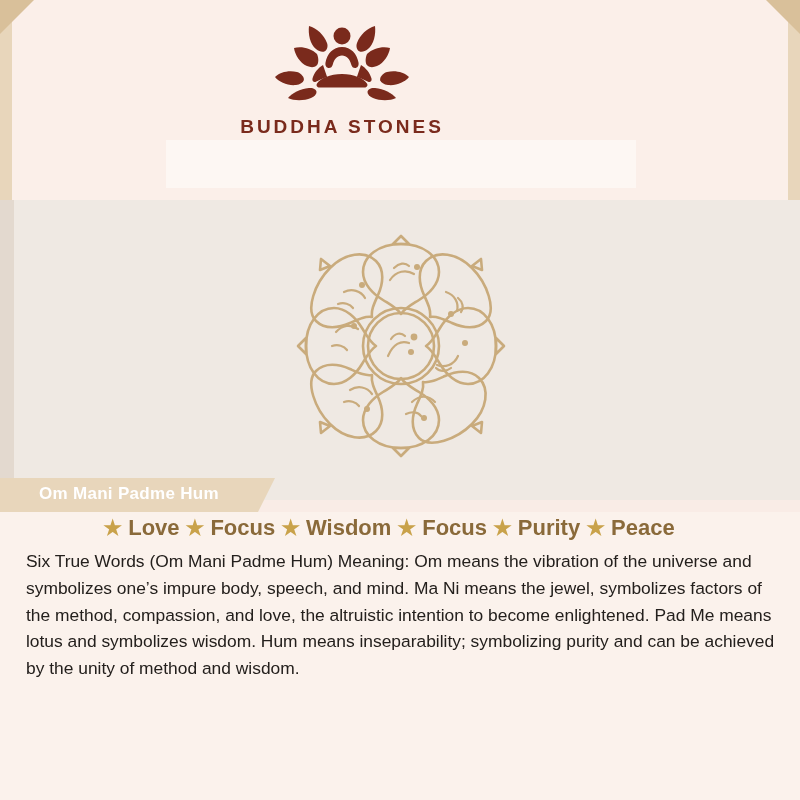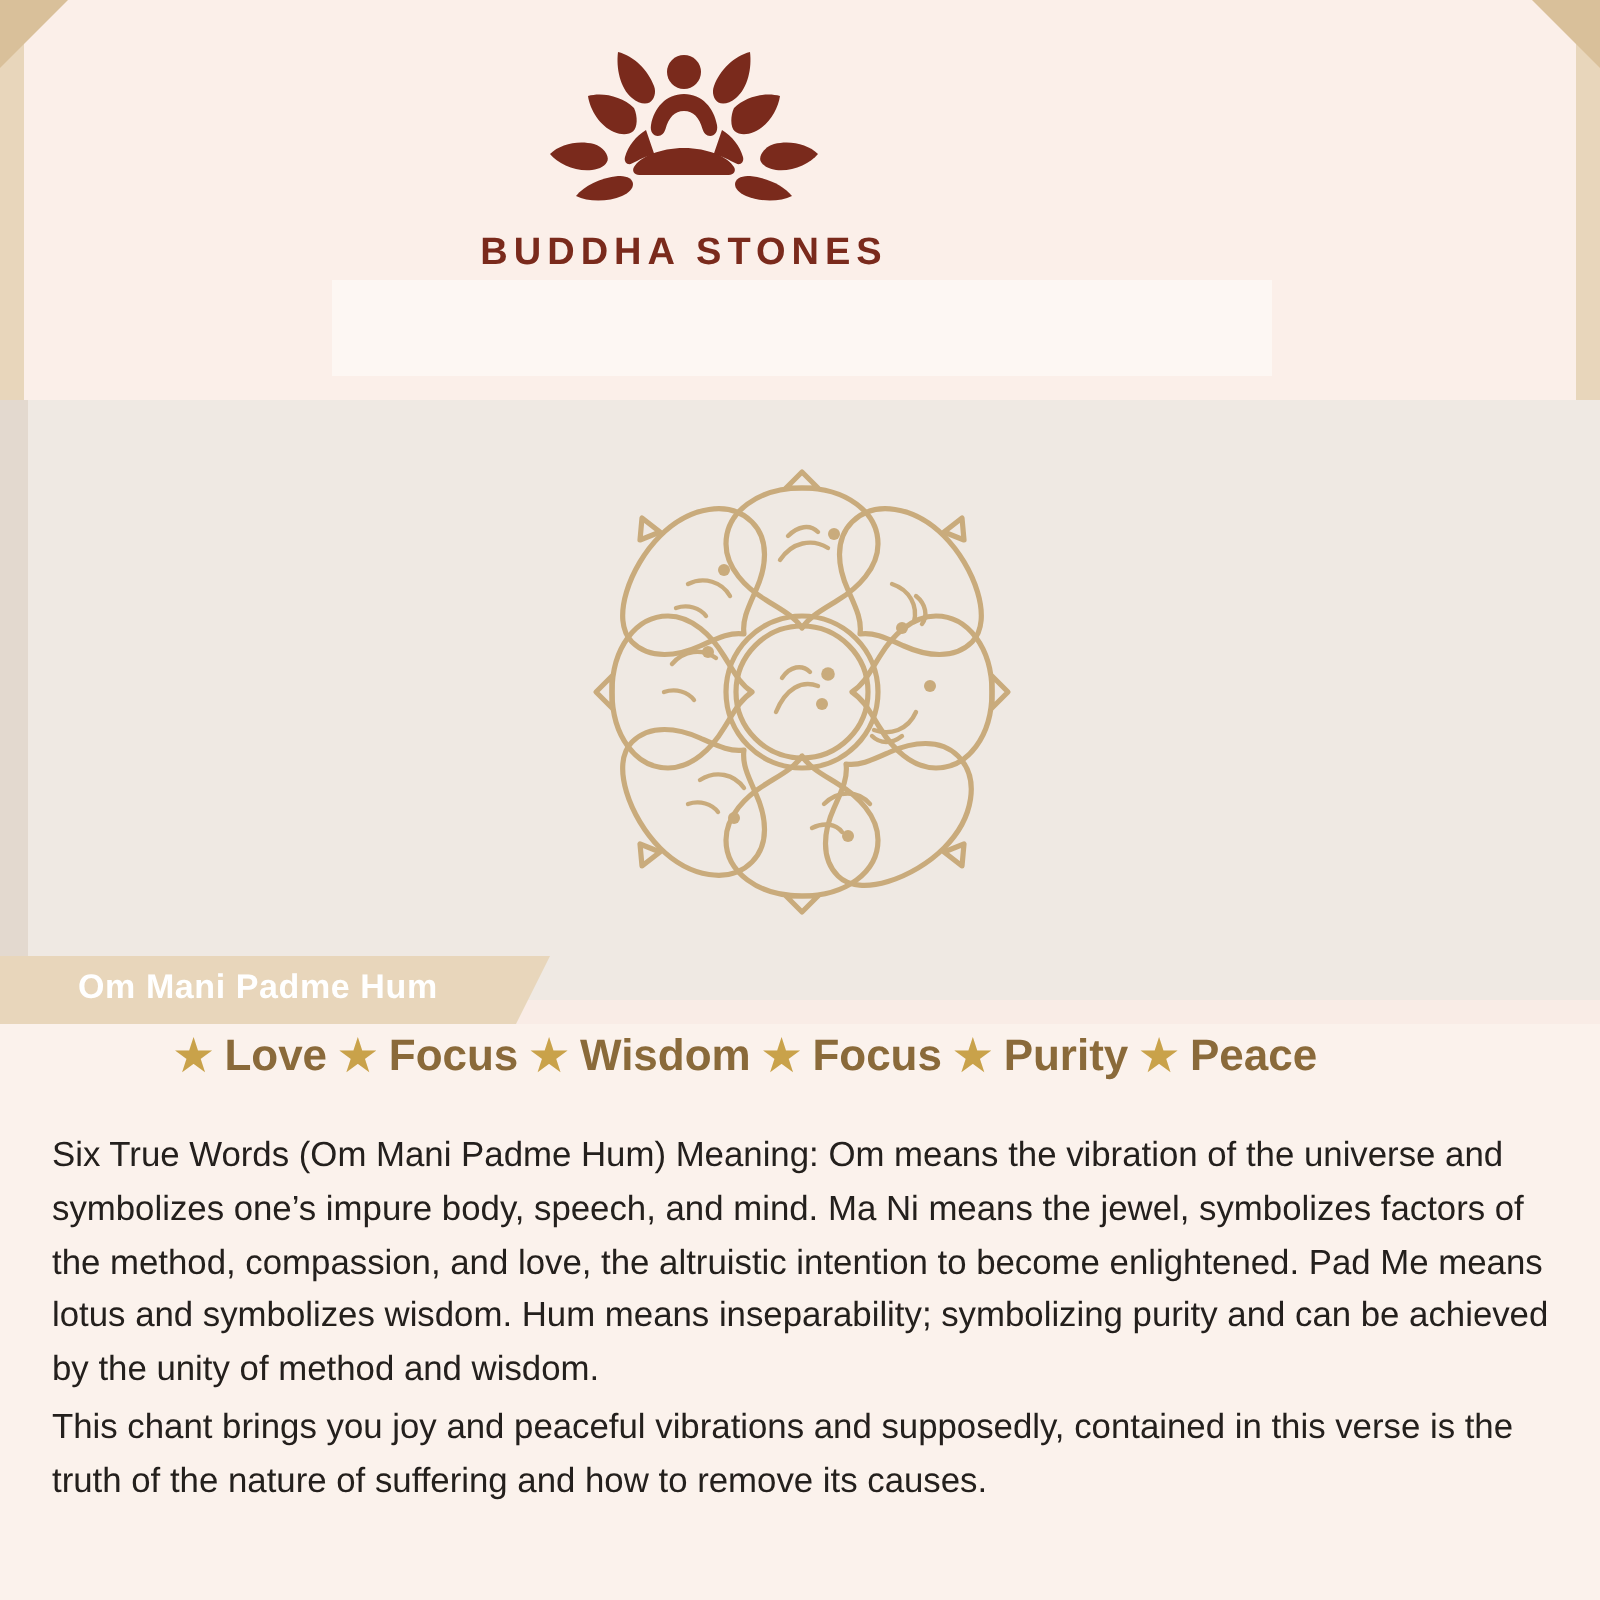--- a/index.html
+++ b/index.html
@@ -154,21 +154,21 @@
     position: absolute;
     top: 512px;
     left: 0;
     width: 800px;
     height: 288px;
     background: #fbf2ec;
   }
   .keywords {
     position: absolute;
     top: 515px;
-    left: 0;
+    left: 16px;
     width: 748px;
     text-align: center;
     font-size: 22px;
     font-weight: bold;
     color: #8a6a3a;
     white-space: nowrap;
   }
   .kw-star {
     color: #c9a24a;
     font-size: 21px;
@@ -182,21 +182,21 @@
     position: absolute;
     top: 548px;
     left: 26px;
     width: 756px;
     font-size: 17.4px;
     line-height: 1.54;
     color: #24201d;
     text-align: left;
   }
   .body-copy p {
-    margin: 16px 0 0 0;
+    margin: 0 0 0 0;
   }
   .body-copy p + p {
     margin-top: 2px;
   }
 </style>
 </head>
 <body>
 
 <div class="page">
 
@@ -313,16 +313,15 @@
   <div class="tab-label">Om Mani Padme Hum</div>
 
   <div class="bottom-panel"></div>
 
   <div class="keywords">
     <span class="kw-star">★</span><span class="kw-word">Love</span><span class="kw-star">★</span><span class="kw-word">Focus</span><span class="kw-star">★</span><span class="kw-word">Wisdom</span><span class="kw-star">★</span><span class="kw-word">Focus</span><span class="kw-star">★</span><span class="kw-word">Purity</span><span class="kw-star">★</span><span class="kw-word">Peace</span>
   </div>
 
   <div class="body-copy">
     <p>Six True Words (Om Mani Padme Hum) Meaning: Om means the vibration of the universe and symbolizes one’s impure body, speech, and mind. Ma Ni means the jewel, symbolizes factors of the method, compassion, and love, the altruistic intention to become enlightened. Pad Me means lotus and symbolizes wisdom. Hum means inseparability; symbolizing purity and can be achieved by the unity of method and wisdom.</p>
-    <p>This chant brings you joy and peaceful vibrations and supposedly, contained in this verse is the truth of the nature of suffering and how to remove its causes.</p>
   </div>
 
 </div>
 
 </body></html>

